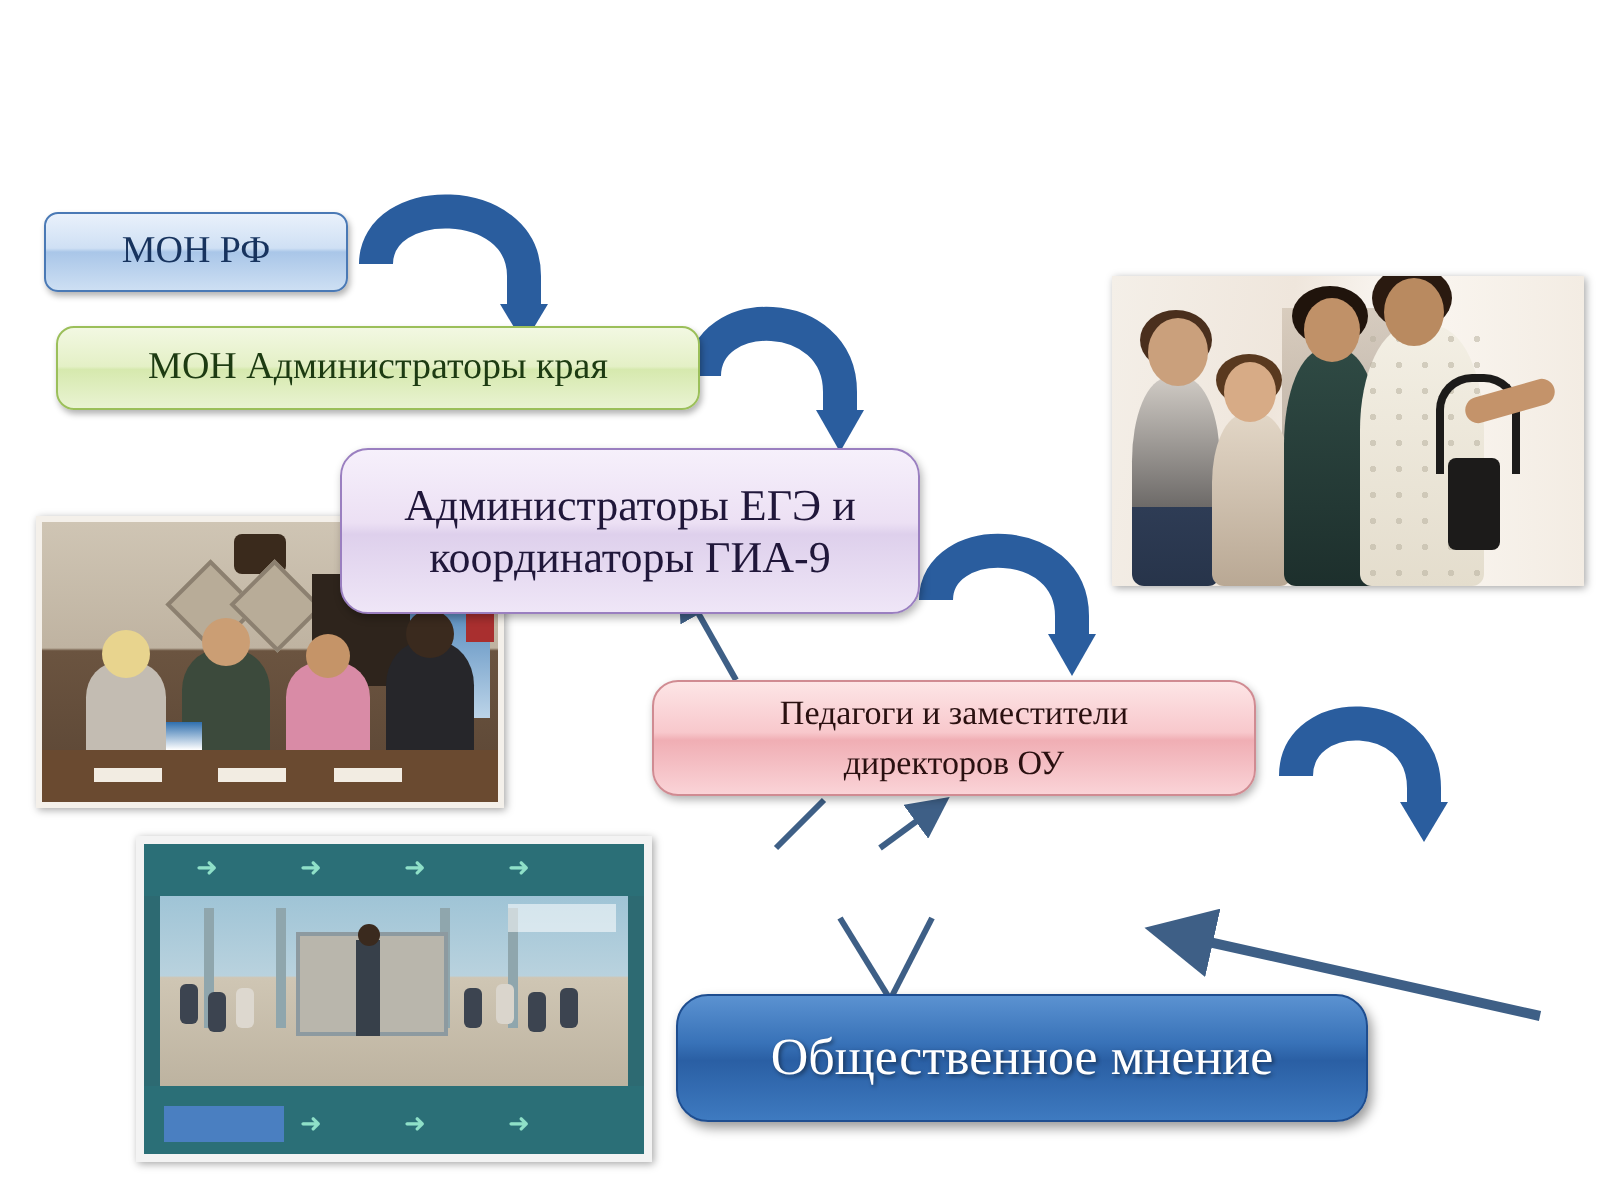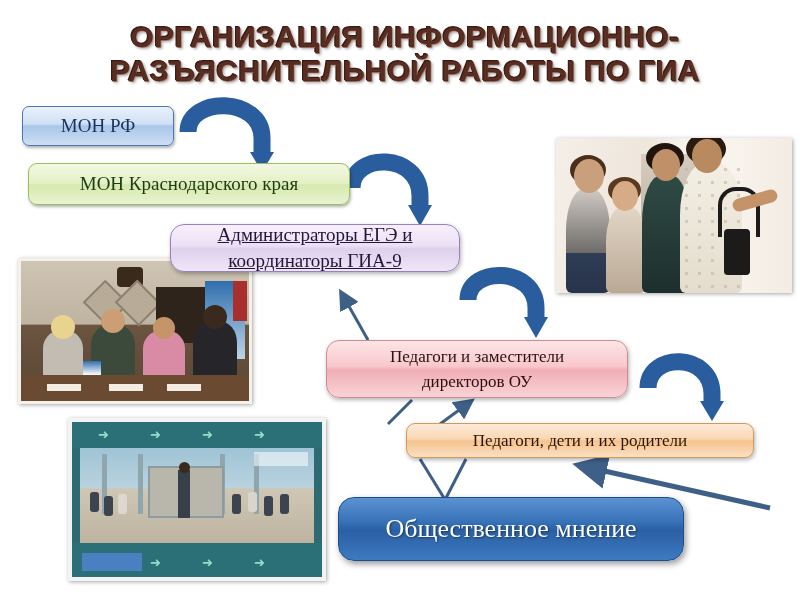--- a/index.html
+++ b/index.html
@@ -115,25 +115,25 @@
     font-size:19px;color:#17335e;
   }
   #box-mon-kk{
     left:28px;top:163px;width:322px;height:42px;
     border-radius:9px;border:1px solid #9bbf5a;
     background:linear-gradient(180deg,#f2f8e2 0%,#e4f0c6 48%,#d6e9ae 52%,#e9f3d2 100%);
     box-shadow:1px 2px 3px rgba(0,0,0,.3);
     font-size:19px;color:#1d3b12;
   }
   #box-admins{
-    left:170px;top:224px;width:290px;height:48px;
+    left:170px;top:224px;width:290px;height:83px;
     border-radius:14px;border:1px solid #9a7fc0;
     background:linear-gradient(180deg,#f6f0fb 0%,#ece0f4 45%,#ded0ec 52%,#efe6f7 100%);
     box-shadow:1px 2px 4px rgba(0,0,0,.3);
-    font-size:19px;line-height:26px;color:#20173a;text-decoration:underline;
+    font-size:22px;line-height:26px;color:#20173a;
   }
   #box-directors{
     left:326px;top:340px;width:302px;height:58px;
     border-radius:13px;border:1px solid #d08b92;
     background:linear-gradient(180deg,#fde5e6 0%,#f8c8cc 45%,#f0aeb4 52%,#fad3d7 100%);
     box-shadow:1px 2px 4px rgba(0,0,0,.3);
     font-size:17px;line-height:25px;color:#2a1010;
   }
   #box-teachers{
     left:406px;top:423px;width:348px;height:35px;
@@ -151,22 +151,20 @@
   }
 
   
   #arrows{position:absolute;left:0;top:0;width:800px;height:600px;pointer-events:none;}
 </style>
 </head>
 <body>
 
 <div class="slide">
 
-  <div class="title">ОРГАНИЗАЦИЯ ИНФОРМАЦИОННО-
-РАЗЪЯСНИТЕЛЬНОЙ РАБОТЫ по ГИА</div>
 
   <div class="photo" id="photo-students">
     <div class="ph-bg"></div>
     <div class="wall"></div>
     <div class="frame"></div>
     <div class="p pg1"></div>
     <div class="h hr1"></div>
     <div class="h hd1"></div>
     <div class="p pg2"></div>
     <div class="h hr2"></div>
@@ -276,34 +274,31 @@
     <line x1="466" y1="459" x2="446" y2="498" stroke="#3e5f86" stroke-width="3"></line>
 
     <line x1="770" y1="508" x2="582" y2="466" stroke="#3e5f86" stroke-width="5" marker-end="url(#thinhead)"></line>
   </svg>
 
   <div class="box" id="box-mon-rf">
     <span>МОН РФ</span>
   </div>
 
   <div class="box" id="box-mon-kk">
-    <span>МОН Краснодарского края</span>
+    <span>МОН Администраторы края</span>
   </div>
 
   <div class="box" id="box-admins">
     <span>Администраторы ЕГЭ и
 координаторы ГИА-9</span>
   </div>
 
   <div class="box" id="box-directors">
     <span>Педагоги и заместители
 директоров ОУ</span>
   </div>
 
-  <div class="box" id="box-teachers">
-    <span>Педагоги, дети и их родители</span>
-  </div>
 
   <div class="box" id="box-opinion">
     <span>Общественное мнение</span>
   </div>
 
 </div>
 
 </body></html>

